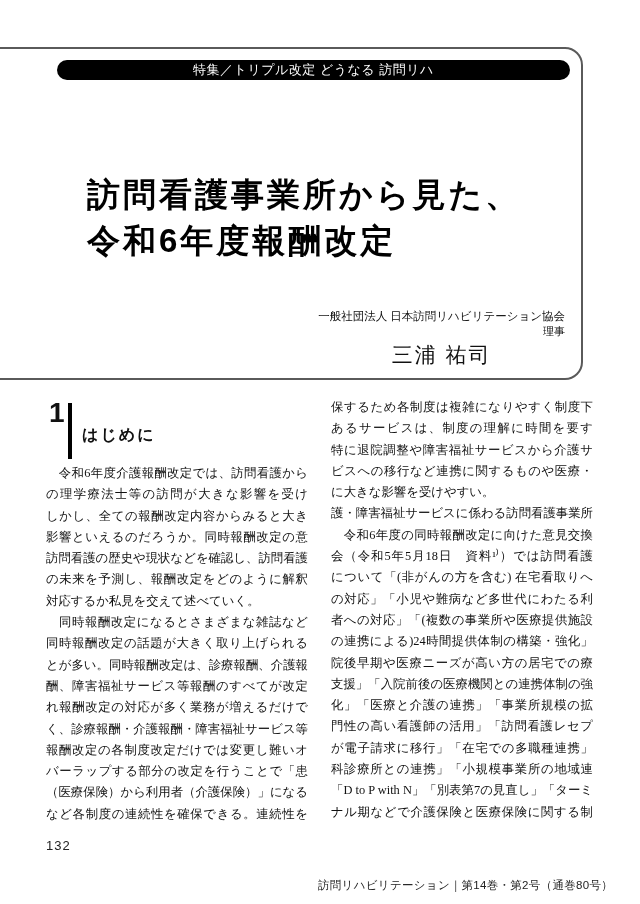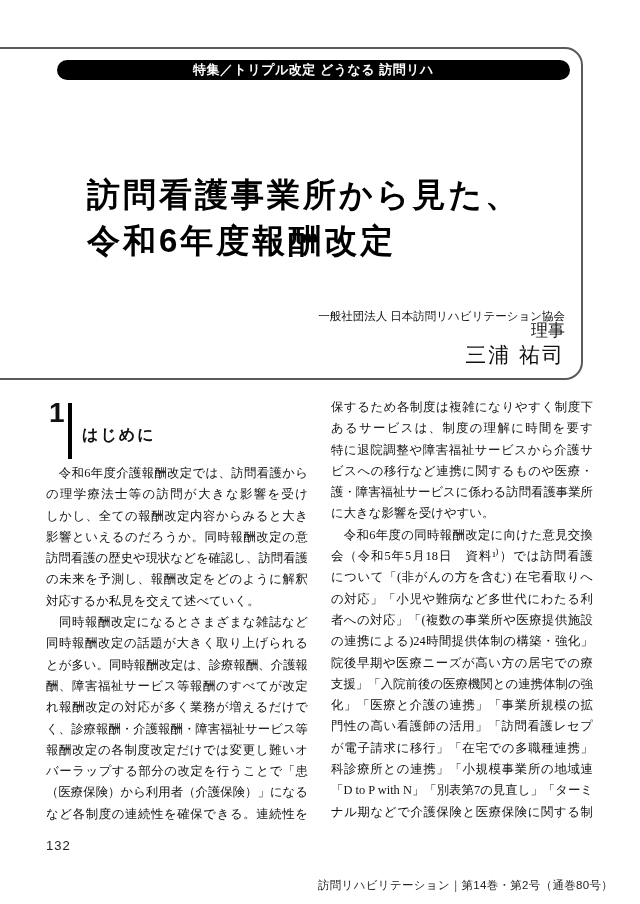--- a/index.html
+++ b/index.html
@@ -11,30 +11,30 @@
   .title-frame {
     position:absolute; left:-26px; top:47px; width:609px; height:333px;
     box-sizing:border-box; border:2px solid #5a5a5a; border-radius:18px;
     background:#ffffff;
   }
   .band {
     position:absolute; left:81px; top:11px; width:513px; height:20px;
     background:#000000; border-radius:11px;
     display:flex; align-items:center; justify-content:center;
   }
-  .band span { color:#ffffff; font-size:13px; font-weight:bold; letter-spacing:0.5px; }
+  .band span { color:#ffffff; font-size:13px; font-weight:normal; letter-spacing:0.5px; }
   .title {
     position:absolute; left:94px; top:106px; margin:17px;
     font-size:33px; line-height:46px; font-weight:bold; letter-spacing:3px;
     color:#000000; white-space:nowrap;
   }
   .author { position:absolute; right:16px; top:260px; text-align:right; }
   .author .aff  { font-size:11.5px; line-height:14px; }
-  .author .role { font-size:17px; line-height:14px; margin-top:1px; }
-  .author .name { font-size:21px;  line-height:25px; margin-top:4px; letter-spacing:2px; font-weight:500; }
+  .author .role { font-size:11px; line-height:14px; margin-top:1px; }
+  .author .name { font-size:21px;  line-height:25px; margin-top:4px; letter-spacing:2px; font-weight:500;text-align:center; }
   
   .section-heading { position:absolute; left:47px; top:399px; width:220px; height:62px; }
   .sec-num  { position:absolute; left:2px; top:0; font-size:28px; line-height:28px; font-weight:bold; }
   .sec-bar  { position:absolute; left:21px; top:4px; width:4px; height:56px; background:#000000; }
   .sec-title{ position:absolute; left:35px; top:26px; font-size:16px; font-weight:bold; letter-spacing:2px; }
   
   .col {
     position:absolute; width:262px;
     font-family:"Liberation Serif", serif; font-size:12.4px; color:#111111;
   }
@@ -94,22 +94,22 @@
       <div class="tline">報酬改定の各制度改定だけでは変更し難いオー</div>
       <div class="tline">バーラップする部分の改定を行うことで「患者</div>
       <div class="tline">（医療保険）から利用者（介護保険）」になる際</div>
       <div class="tline">など各制度の連続性を確保できる。連続性を確</div>
     </div>
   <div class="col col-right">
       <div class="tline">保するため各制度は複雑になりやすく制度下に</div>
       <div class="tline">あるサービスは、制度の理解に時間を要する。</div>
       <div class="tline">特に退院調整や障害福祉サービスから介護サー</div>
       <div class="tline">ビスへの移行など連携に関するものや医療・介</div>
+      <div class="tline pend">に大きな影響を受けやすい。</div>
       <div class="tline">護・障害福祉サービスに係わる訪問看護事業所</div>
-      <div class="tline pend">に大きな影響を受けやすい。</div>
       <div class="tline">　令和6年度の同時報酬改定に向けた意見交換</div>
       <div class="tline">会（令和5年5月18日　資料¹⁾）では訪問看護</div>
       <div class="tline">について「(非がんの方を含む) 在宅看取りへ</div>
       <div class="tline">の対応」「小児や難病など多世代にわたる利用</div>
       <div class="tline">者への対応」「(複数の事業所や医療提供施設と</div>
       <div class="tline">の連携による)24時間提供体制の構築・強化」「退</div>
       <div class="tline">院後早期や医療ニーズが高い方の居宅での療養</div>
       <div class="tline">支援」「入院前後の医療機関との連携体制の強</div>
       <div class="tline">化」「医療と介護の連携」「事業所規模の拡大」「専</div>
       <div class="tline">門性の高い看護師の活用」「訪問看護レセプト</div>

